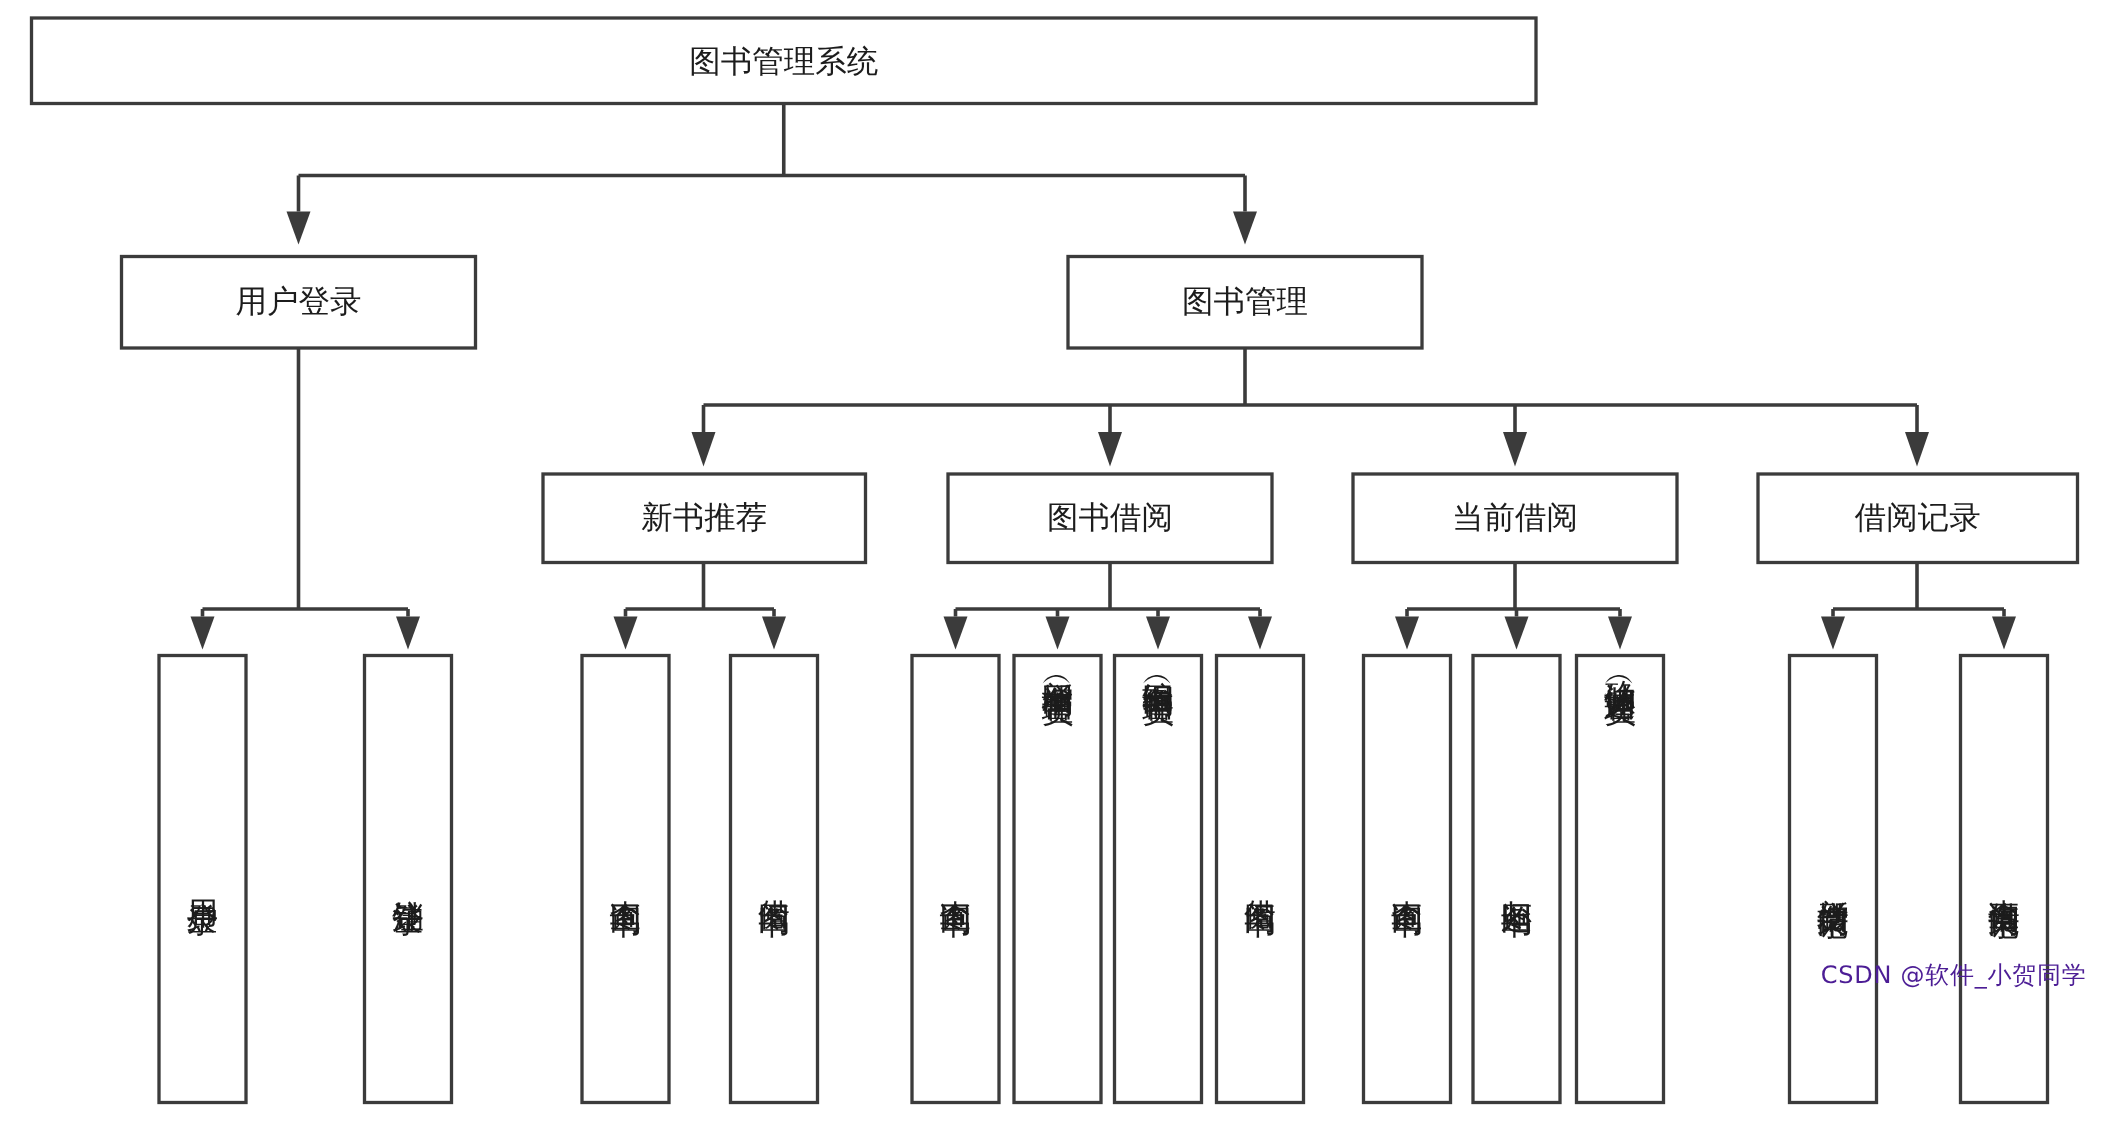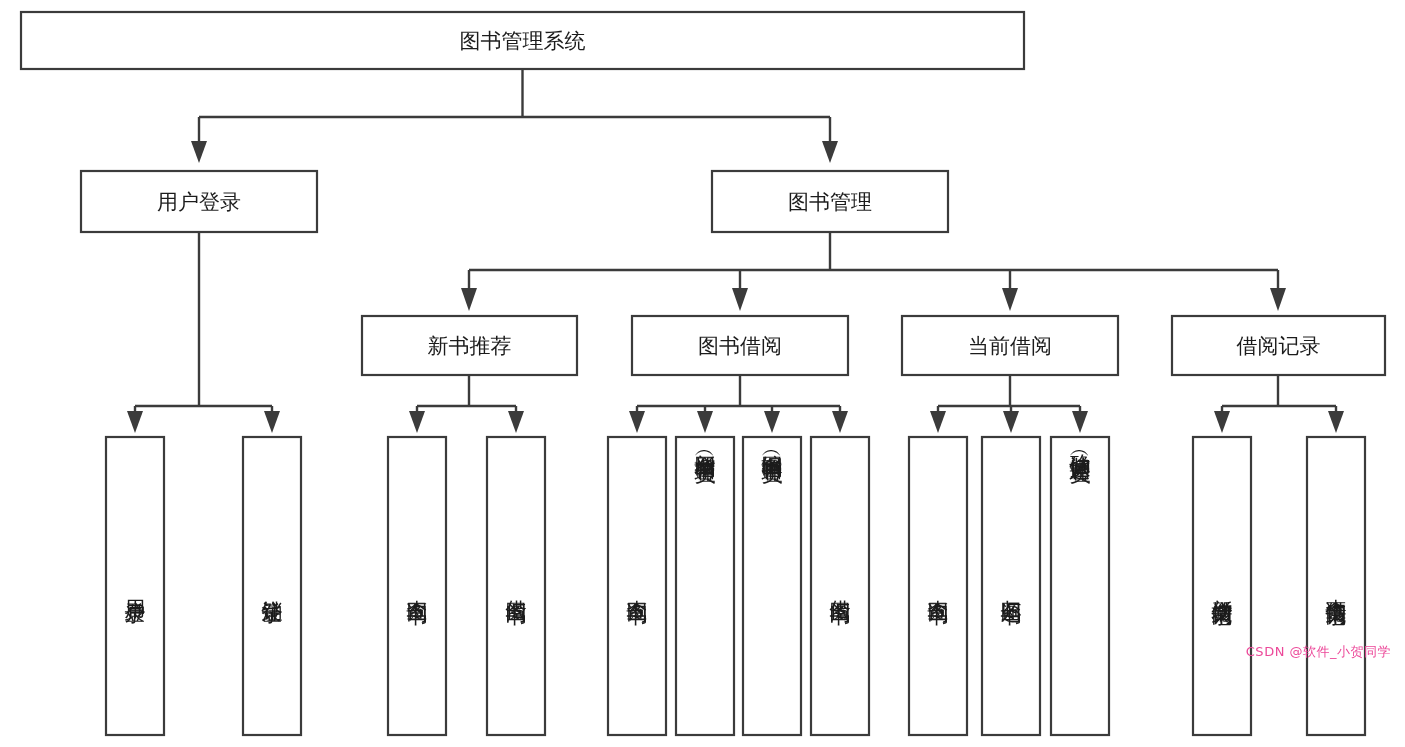--- a/index.html
+++ b/index.html
@@ -63,22 +63,22 @@
     line-height: 1.05;
     letter-spacing: 1.5px;
     color: #1c1c1c;
     white-space: nowrap;
   }
   .watermark {
     position: absolute;
     right: 14px;
     bottom: 6px;
     font-family: "DejaVu Sans", "Liberation Sans", sans-serif;
-    font-size: 13px;
-    color: #ec4899;
+    font-size: 16px;
+    color: #4c1d95;
     letter-spacing: 0.5px;
     white-space: nowrap;
   }
 </style>
 </head>
 <body>
 
 <div id="diagram-root">
 
   <svg class="diagram-canvas" viewBox="0 0 1405 747">

